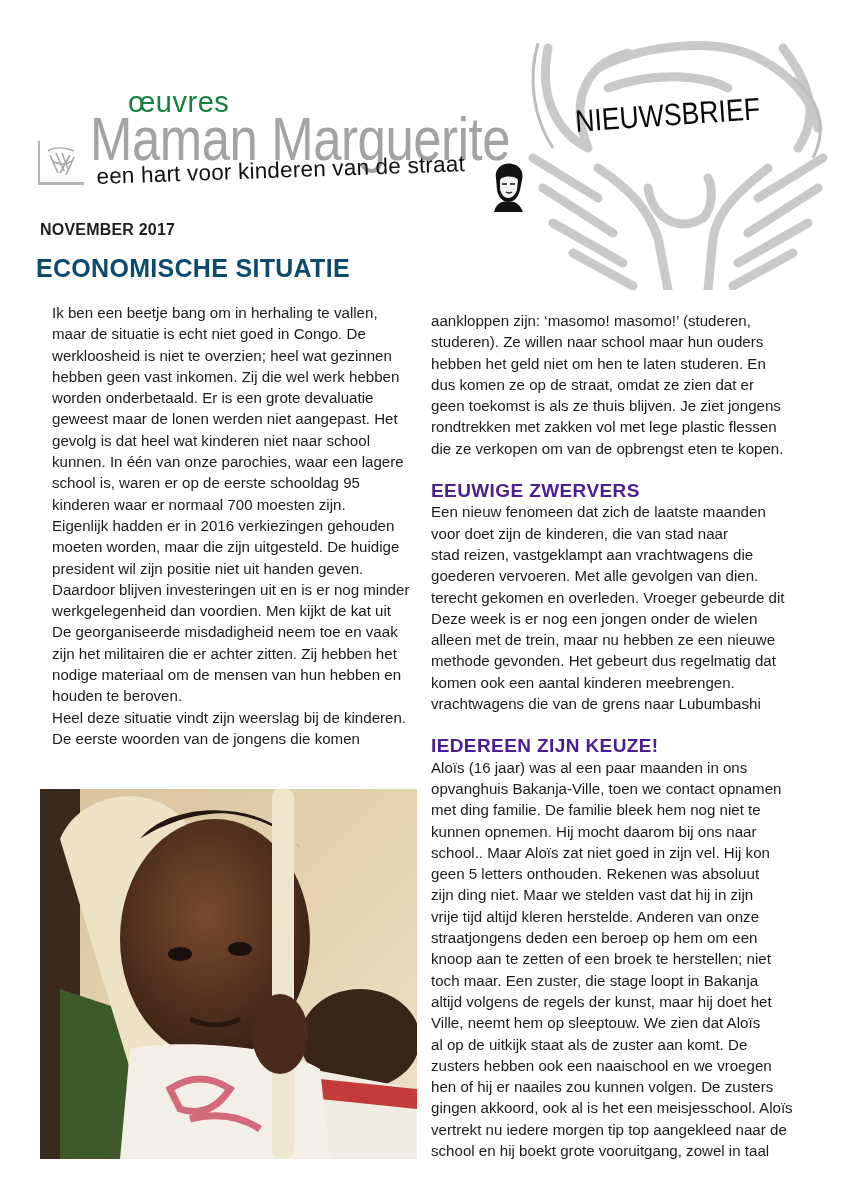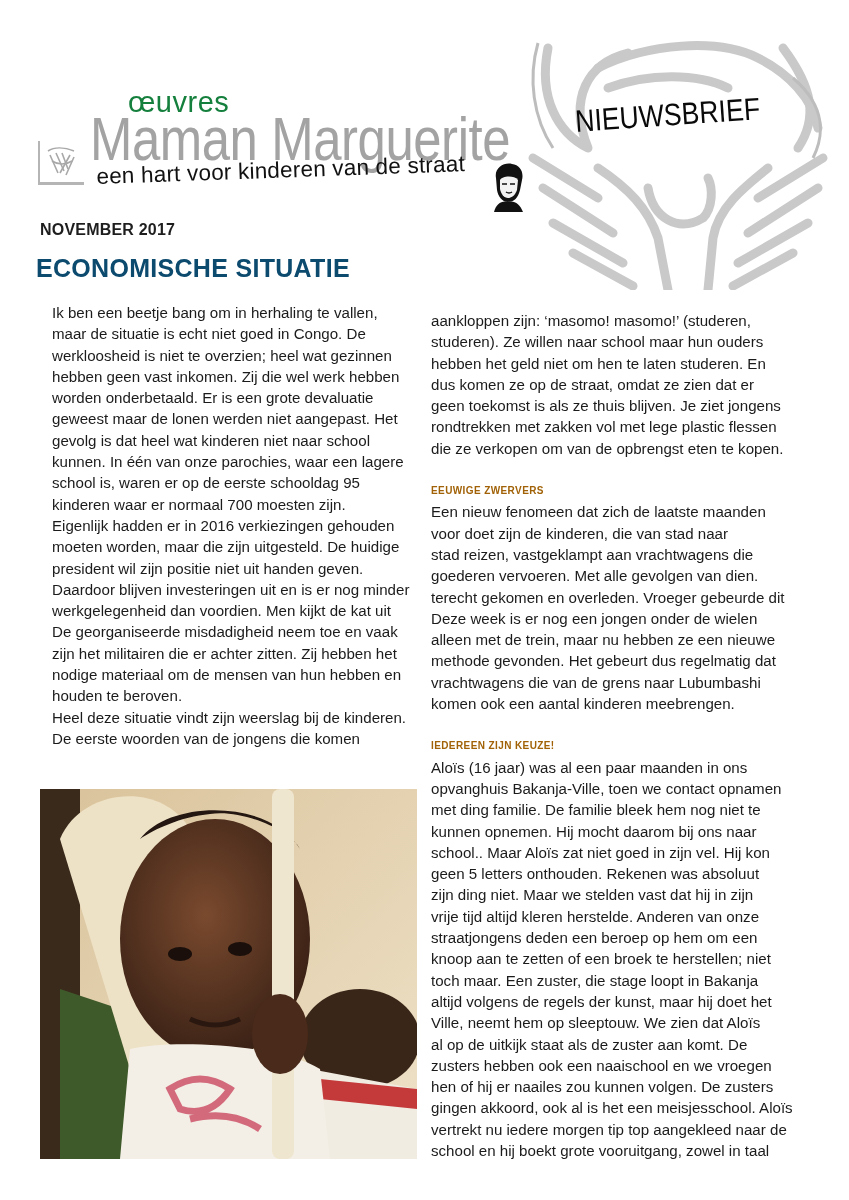--- a/index.html
+++ b/index.html
@@ -21,21 +21,21 @@
   .nieuwsbrief { position: absolute; left: 574px; top: 104px; font-size: 31px; color: #0a0a0a;
                  transform: rotate(-4deg) scaleX(0.86); transform-origin: left top; white-space: nowrap; font-weight: 400; letter-spacing: 0px; }
 
   .date { position: absolute; left: 40px; top: 221px; font-size: 16px; font-weight: bold; color: #1e1e1e; letter-spacing: 0.2px; }
   .title { position: absolute; left: 36px; top: 254px; font-size: 25px; font-weight: bold; color: #0c4a6e; letter-spacing: 0.3px; }
 
   .col { position: absolute; font-size: 15.1px; line-height: 21.3px; color: #1b1b1b; }
   .col-left { left: 40px; top: 302px; width: 385px; margin-left: 12px; }
   .col-right { left: 431px; top: 302px; width: 400px; margin-top: 8px; }
   .col p { margin: 0; white-space: nowrap; }
-  .sub { color: #a16207; font-weight: bold; font-size: 10px; letter-spacing: 0.4px; margin-top: 21px !important; }
+  .sub { color: #4c1d95; font-weight: bold; font-size: 19px; letter-spacing: 0.4px; margin-top: 21px !important; }
 
   .photo { position: absolute; left: 40px; top: 789px; width: 377px; height: 370px; overflow: hidden; background: #e6d3b0; }
 </style>
 </head>
 <body>
 
 <svg class="hands" viewBox="0 0 300 252">
   <g fill="none" stroke="#c9c9c9" stroke-width="9" stroke-linecap="round" stroke-linejoin="round">
     <path d="M20 10 C10 60 30 95 60 110 C40 60 60 25 100 15"></path>
     <path d="M70 30 C120 5 190 0 230 20 C260 35 285 60 290 90"></path>
@@ -146,22 +146,22 @@
 
   <p class="sub">EEUWIGE ZWERVERS</p>
   <p>Een nieuw fenomeen dat zich de laatste maanden</p>
   <p>voor doet zijn de kinderen, die van stad naar</p>
   <p>stad reizen, vastgeklampt aan vrachtwagens die</p>
   <p>goederen vervoeren. Met alle gevolgen van dien.</p>
   <p>terecht gekomen en overleden. Vroeger gebeurde dit</p>
   <p>Deze week is er nog een jongen onder de wielen</p>
   <p>alleen met de trein, maar nu hebben ze een nieuwe</p>
   <p>methode gevonden. Het gebeurt dus regelmatig dat</p>
+  <p>komen ook een aantal kinderen meebrengen.</p>
   <p>vrachtwagens die van de grens naar Lubumbashi</p>
-  <p>komen ook een aantal kinderen meebrengen.</p>
 
   <p class="sub">IEDEREEN ZIJN KEUZE!</p>
   <p>Aloïs (16 jaar) was al een paar maanden in ons</p>
   <p>opvanghuis Bakanja-Ville, toen we contact opnamen</p>
   <p>met ding familie. De familie bleek hem nog niet te</p>
   <p>kunnen opnemen. Hij mocht daarom bij ons naar</p>
   <p>school.. Maar Aloïs zat niet goed in zijn vel. Hij kon</p>
   <p>geen 5 letters onthouden. Rekenen was absoluut</p>
   <p>zijn ding niet. Maar we stelden vast dat hij in zijn</p>
   <p>vrije tijd altijd kleren herstelde. Anderen van onze</p>

